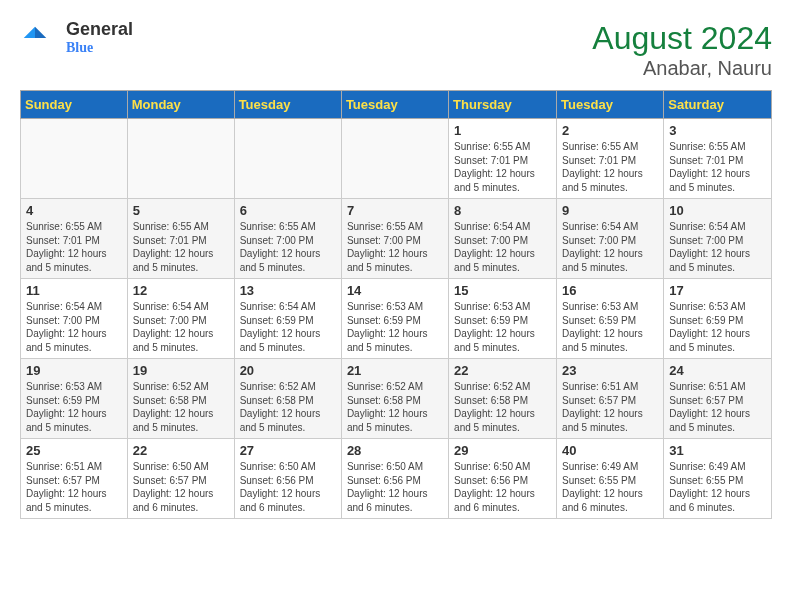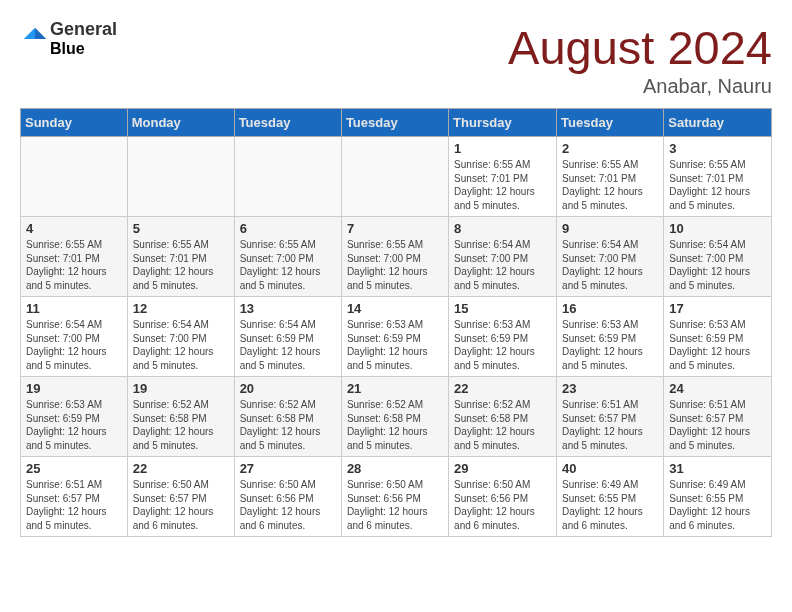--- a/index.html
+++ b/index.html
@@ -12,60 +12,61 @@
     }
     .header {
       display: flex;
       justify-content: space-between;
       align-items: flex-start;
       margin-bottom: 10px;
     }
     .logo {
       display: flex;
       align-items: center;
-      gap: 0;
+      gap: 16px;
     }
     .logo-text {
       display: flex;
       flex-direction: column;
       line-height: 1.1;
     }
     .logo-general {
       font-size: 18px;
       font-weight: bold;
       color: #333;
     }
     .logo-blue {
-      font-size: 16px;
+      font-size: 14px;
       font-weight: bold;
-      color: #000000;
+      color: #3b82f6;
+      font-family: Liberation Serif, serif;
     }
     .logo-icon {
       width: 30px;
       height: 30px;
     }
     .title-block {
       text-align: right;
     }
     .month-year {
-      font-size: 47px;
-      color: #7f1d1d;
+      font-size: 32px;
+      color: #15803d;
       font-weight: normal;
     }
     .location {
       font-size: 20px;
       color: #555;
     }
     table {
       width: 100%;
       border-collapse: collapse;
     }
     thead tr th {
       background-color: #1a6bbf;
-      color: #e5e5e5;
+      color: #fde047;
       padding: 6px 4px;
       font-size: 13px;
       font-weight: bold;
       text-align: left;
       border: 1px solid #aaa;
     }
     tbody tr td {
       vertical-align: top;
       padding: 4px 5px;
       font-size: 10.5px;

